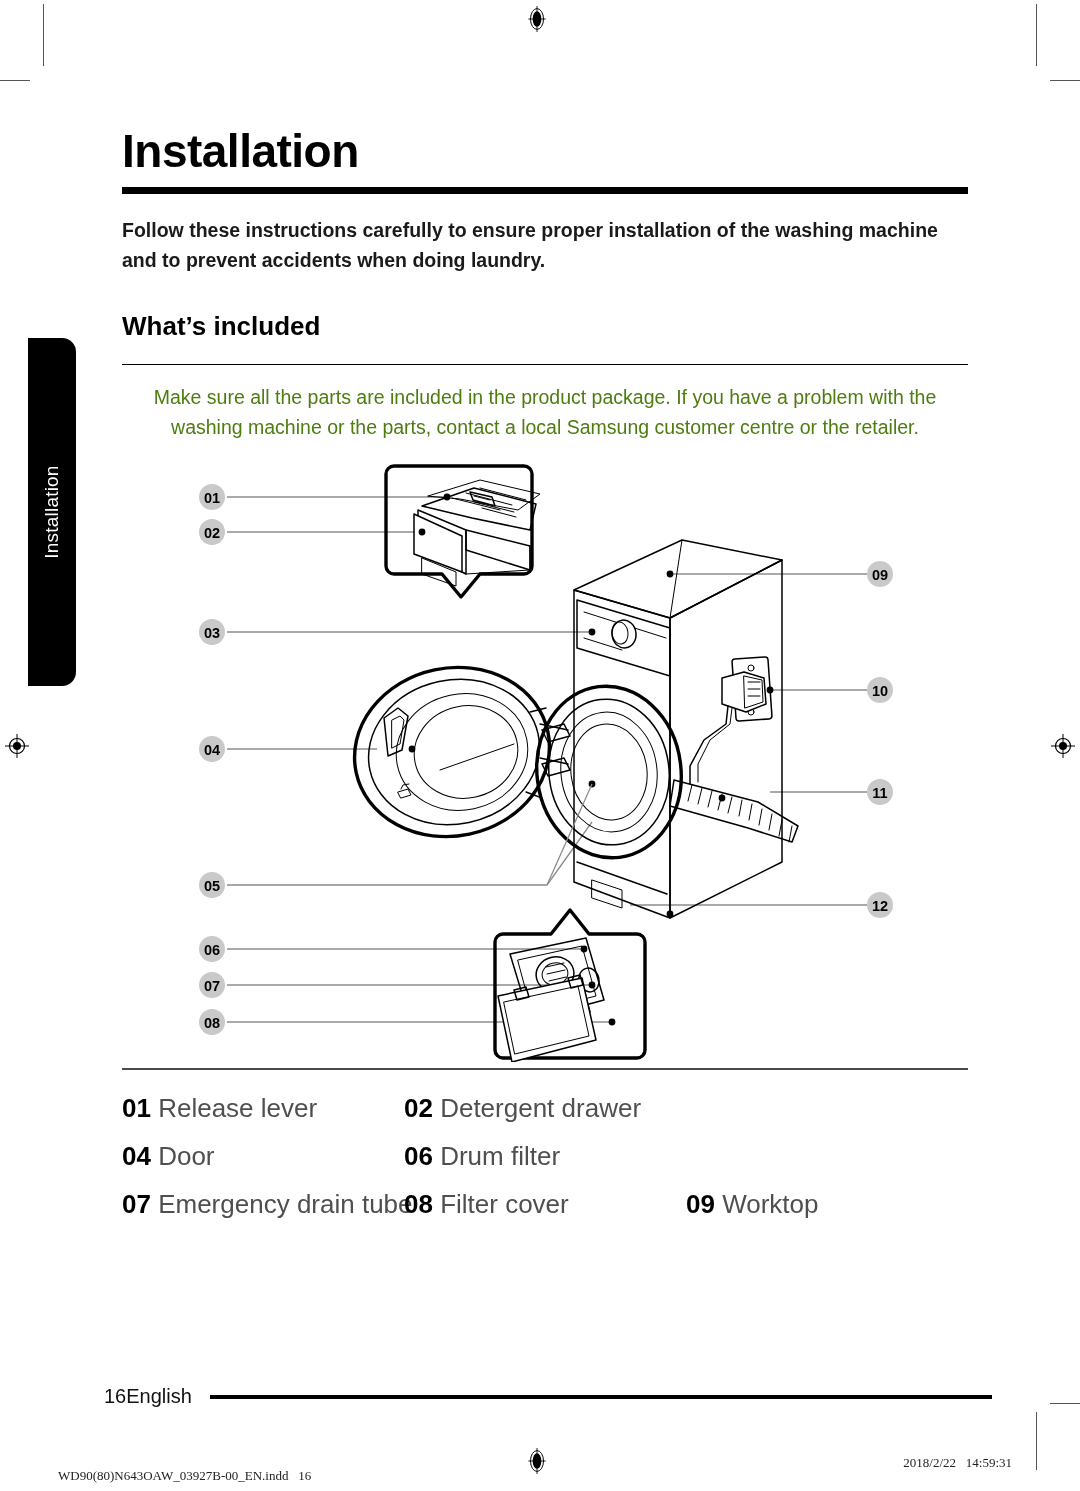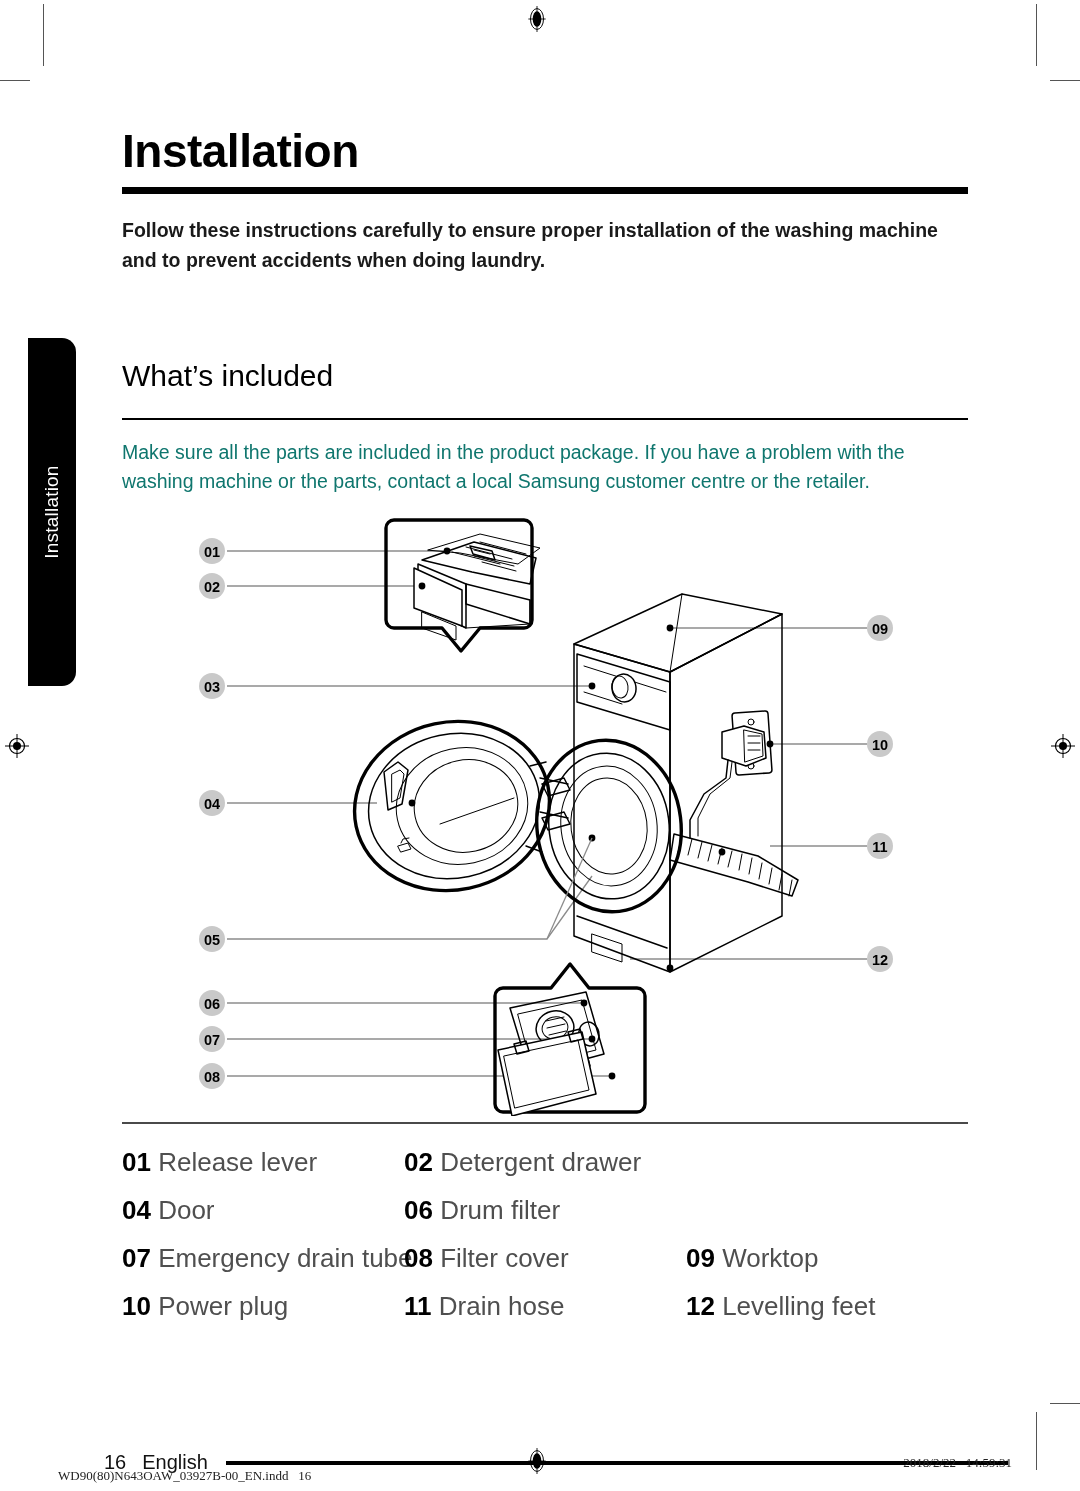--- a/index.html
+++ b/index.html
@@ -20,43 +20,43 @@
   
   .content{position:absolute;left:122px;top:0;width:840px;}
 
   .page-title{font-size:46px;font-weight:700;letter-spacing:-.5px;
               margin:0;padding-top:128px;line-height:1;}
   .title-rule{height:7px;background:#000;margin-top:13px;width:846px;}
 
   .intro{font-size:19.5px;line-height:1.52;color:#1a1a1a;margin-top:22px;
          width:846px;font-weight:bold;}
 
-  .section-head{font-size:30px;font-weight:400;margin-top:84px;}
+  .section-head{font-size:26px;font-weight:700;margin-top:36px;}
   .section-rule{height:1.6px;background:#000;margin-top:9px;width:846px;}
 
-  .section-body{font-size:19.5px;line-height:1.52;color:#0f766e;margin-top:18px;
-                width:846px;}
+  .section-body{font-size:19.5px;line-height:1.52;color:#4d7c0f;margin-top:18px;
+                width:846px;text-align:center;}
 
   
   .diagram{position:relative;width:846px;height:600px;margin-top:14px;}
   .diagram svg{position:absolute;left:0;top:0;}
 
   
   .legend-rule{height:1.4px;background:#4a4a4a;margin-top:6px;width:846px;}
   .legend{margin-top:14px;width:846px;}
   .legend-row{display:flex;}
   .legend-cell{width:282px;font-size:26px;line-height:1;padding:11px 0;
                white-space:nowrap;}
   .legend-num{font-weight:700;color:#000;}
   .legend-label{color:#4f4f4f;}
 
   
-  .pagemark{position:absolute;left:104px;top:1451px;display:flex;align-items:center;}
+  .pagemark{position:absolute;left:104px;top:1385px;display:flex;align-items:center;}
   .pagemark .pg-no{font-size:20px;color:#111;}
-  .pagemark .pg-lang{font-size:20px;color:#111;margin-left:16px;}
+  .pagemark .pg-lang{font-size:20px;color:#111;}
   .pagemark .pg-rule{height:4px;background:#000;width:782px;margin-left:18px;}
 
   
   .printfoot{position:absolute;top:1455px;left:0;width:1080px;
              font-family:"Liberation Serif","DejaVu Serif",serif;font-size:13px;color:#222;}
   .printfoot .pf-left{position:absolute;left:58px;top:13px;white-space:pre;}
   .printfoot .pf-right{position:absolute;right:68px;top:0;white-space:pre;}
 </style>
 </head>
 <body>
@@ -347,34 +347,20 @@
       </div>
       <div class="legend-cell">
         <span class="legend-num">08</span>
         <span class="legend-label">Filter cover</span>
       </div>
       <div class="legend-cell">
         <span class="legend-num">09</span>
         <span class="legend-label">Worktop</span>
       </div>
     </div>
-    <div class="legend-row">
-      <div class="legend-cell">
-        <span class="legend-num">10</span>
-        <span class="legend-label">Power plug</span>
-      </div>
-      <div class="legend-cell">
-        <span class="legend-num">11</span>
-        <span class="legend-label">Drain hose</span>
-      </div>
-      <div class="legend-cell">
-        <span class="legend-num">12</span>
-        <span class="legend-label">Levelling feet</span>
-      </div>
-    </div>
   </div>
 </div>
 
 <div class="pagemark">
   <span class="pg-no">16</span>
   <span class="pg-lang">English</span>
   <span class="pg-rule"></span>
 </div>
 
 <div class="printfoot">

